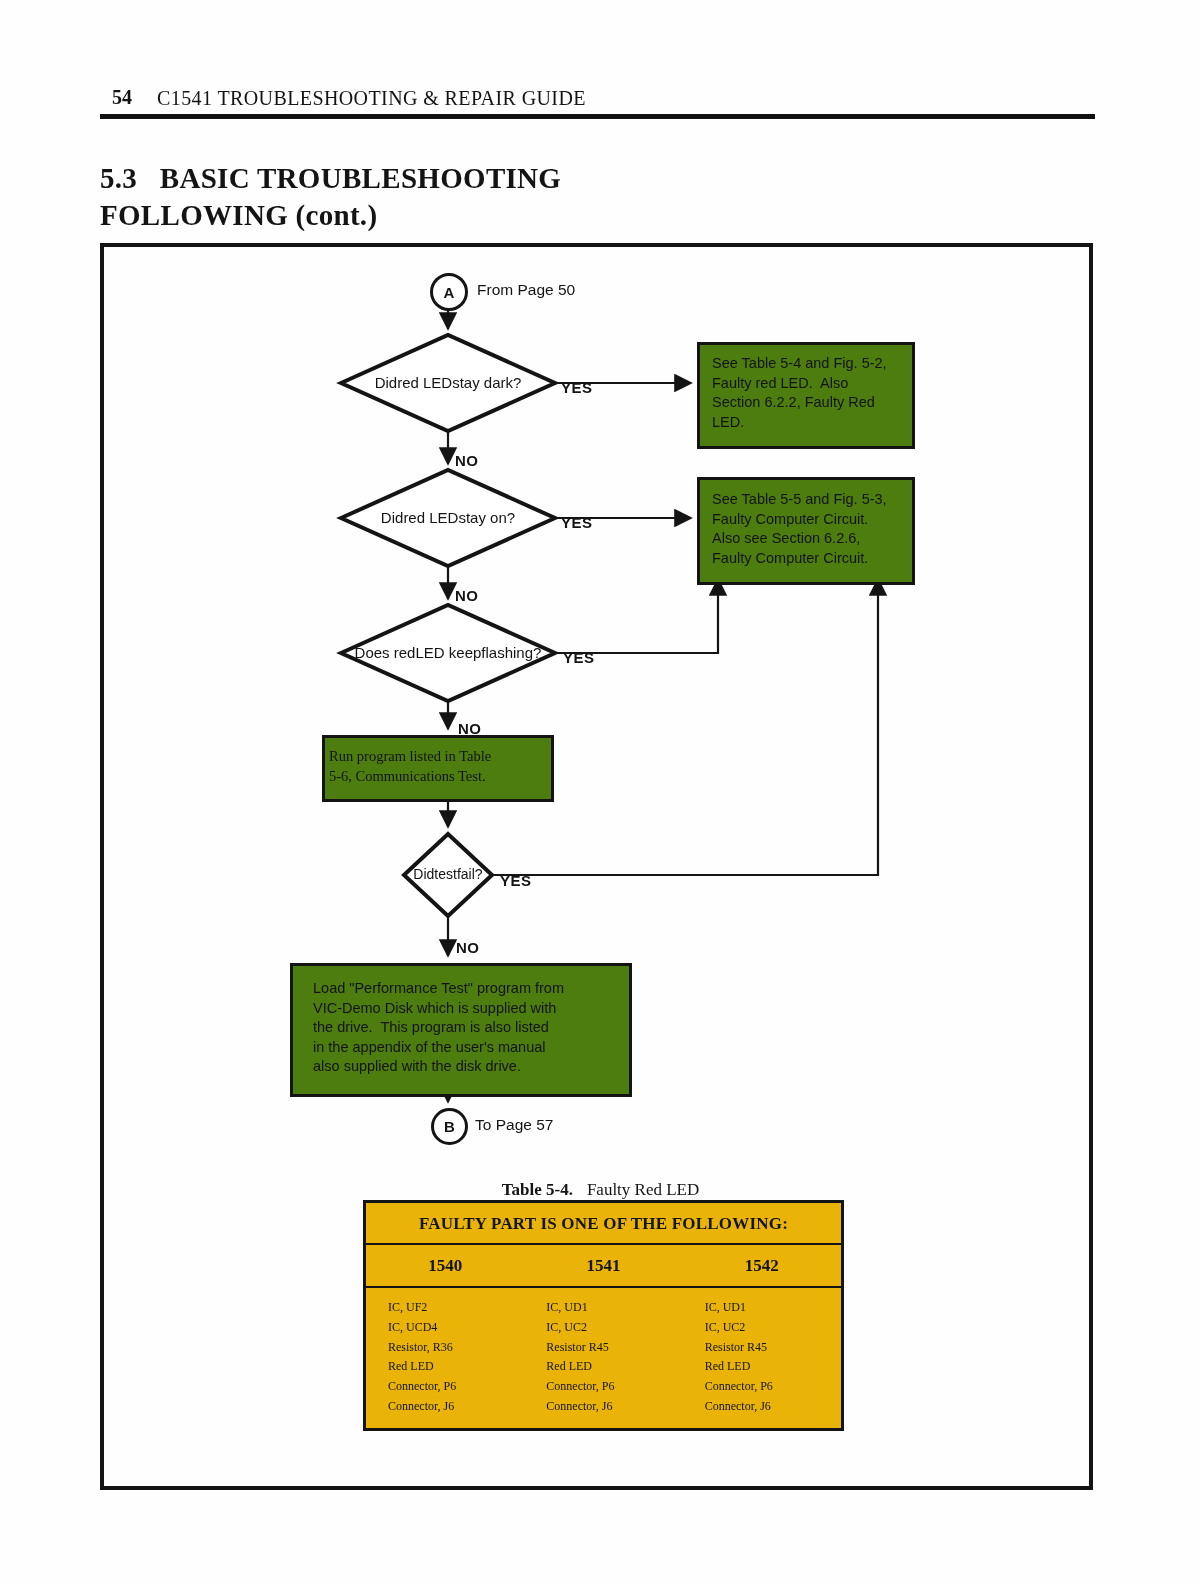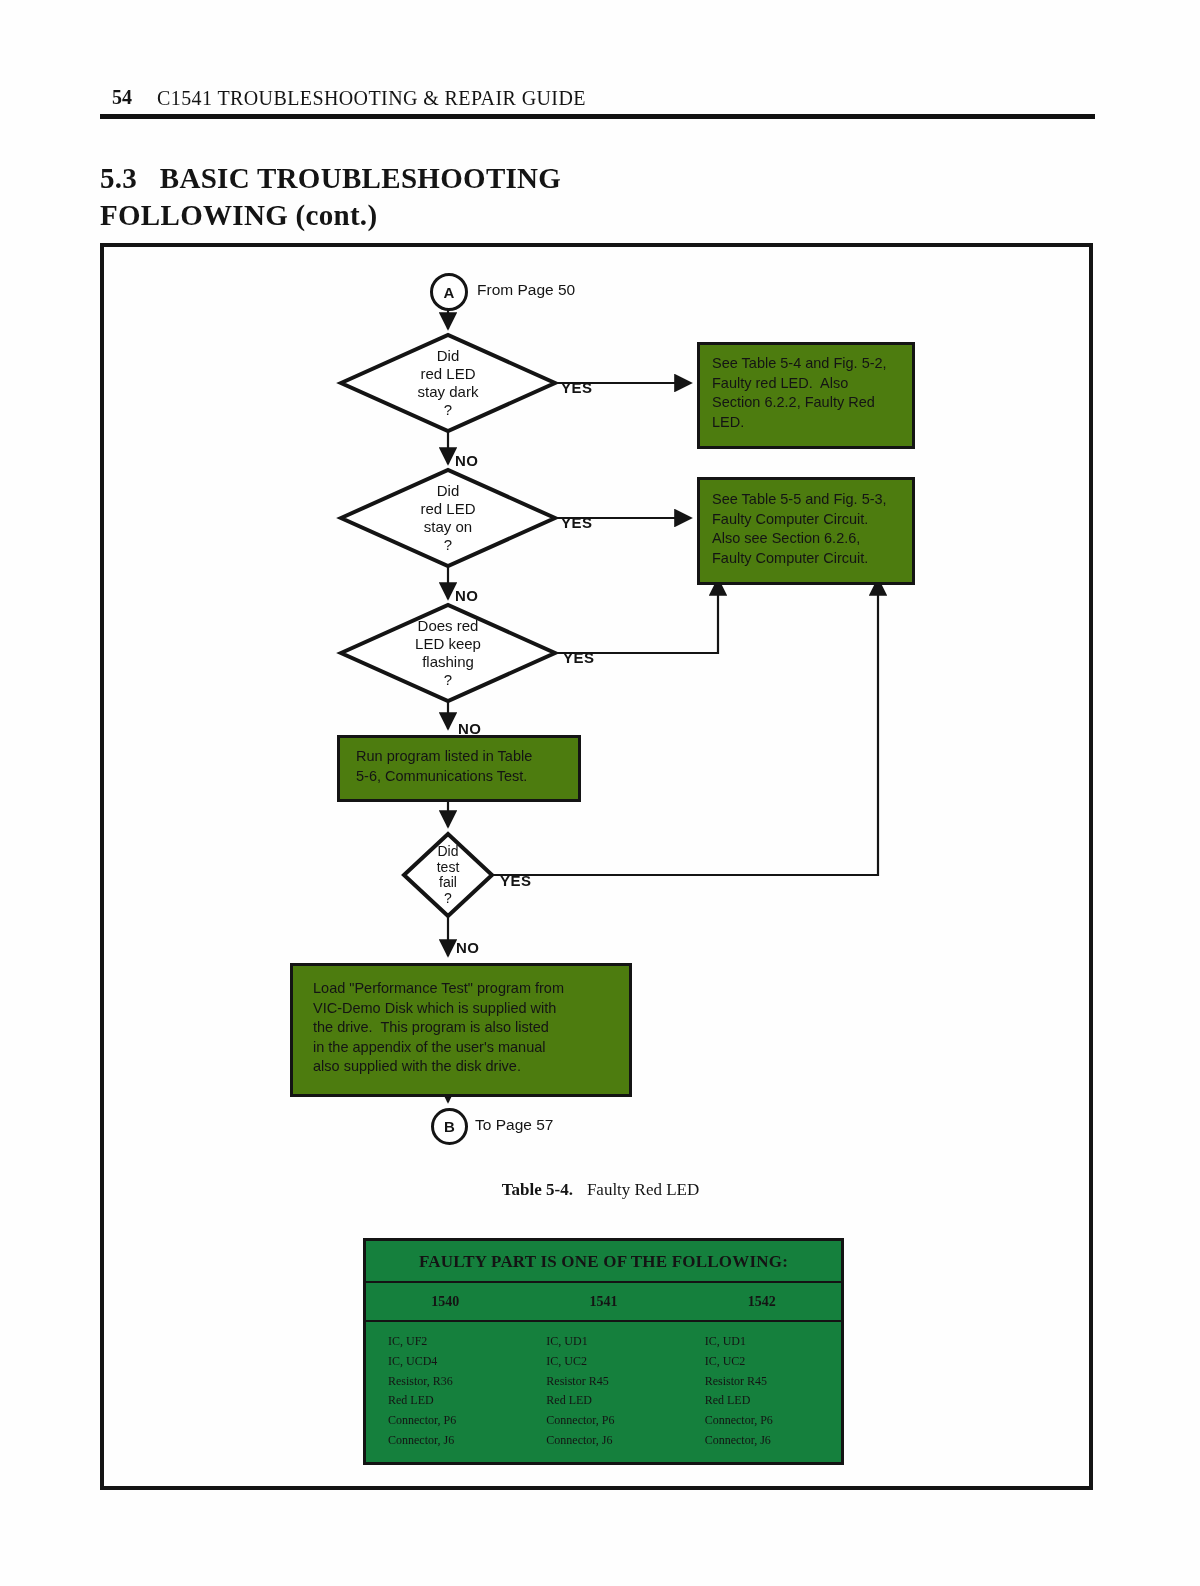--- a/index.html
+++ b/index.html
@@ -16,44 +16,44 @@
   .headrule{left:100px;top:114px;width:995px;height:5px;background:#111;}
   .sectiontitle{left:100px;top:160px;font-size:29px;font-weight:bold;line-height:37px;letter-spacing:0.3px;}
 
   
   .frame{left:100px;top:243px;width:985px;height:1239px;border:4px solid #141414;background:transparent;}
 
   
   .flowbox{border:3px solid #141414;background:#4d7c0f;font-size:14.5px;line-height:19.5px;}
   .box-a1{left:697px;top:342px;width:200px;height:92px;padding:9px 0 0 12px;}
   .box-a2{left:697px;top:477px;width:200px;height:92px;padding:10px 0 0 12px;}
-  .box-p1{left:337px;top:735px;width:222px;height:52px;padding:9px 0 0 16px;}
+  .box-p1{left:322px;top:735px;width:222px;height:52px;padding:9px 0 0 4px;font-family:Liberation Serif, serif;}
   .box-p2{left:290px;top:963px;width:316px;height:115px;padding:13px 0 0 20px;line-height:19.5px;}
 
   
-  .dtext{display:flex;flex-direction:column;align-items:center;justify-content:center;text-align:center;font-size:15px;line-height:18px;}
+  .dtext{display:flex;align-items:center;justify-content:center;text-align:center;font-size:15px;line-height:18px;}
   .d1t{left:341px;top:335px;width:214px;height:96px;}
   .d2t{left:341px;top:470px;width:214px;height:96px;}
   .d3t{left:341px;top:605px;width:214px;height:96px;}
   .d4t{left:403px;top:834px;width:90px;height:82px;font-size:14px;line-height:15.5px;}
 
   .yesno{font-weight:bold;font-size:15px;letter-spacing:0.5px;margin-top:19px;}
 
   .circle{border:3px solid #141414;border-radius:50%;display:flex;align-items:center;justify-content:center;font-weight:bold;font-size:15px;background:#fff;}
   .circ-a{left:430px;top:273px;width:32px;height:32px;}
   .circ-b{left:431px;top:1108px;width:31px;height:31px;}
   .connote{font-size:15.5px;}
 
   
   .caption{left:363px;top:1180px;width:475px;text-align:center;font-size:17px;}
   .caption b{margin-right:14px;}
-  .ftable{left:363px;top:1238px;width:475px;border:3px solid #141414;background:#15803d;}
+  .ftable{left:363px;top:1200px;width:475px;border:3px solid #141414;background:#eab308;}
   .thead{text-align:center;font-weight:bold;font-size:17px;padding:11px 0 9px 0;border-bottom:2px solid #141414;letter-spacing:0.2px;}
   .tcols{display:flex;border-bottom:2px solid #141414;}
-  .tcols div{flex:1;text-align:center;font-weight:bold;font-size:14px;padding:11px 0 10px 0;}
+  .tcols div{flex:1;text-align:center;font-weight:bold;font-size:17px;padding:11px 0 10px 0;}
   .tbody{display:flex;padding:10px 0 11px 0;}
   .tcol{flex:1;padding-left:22px;font-size:12px;line-height:19.8px;}
 </style>
 </head>
 <body>
 
 <div class="page">
 
   <div class="abs serif pageno">54</div>
   <div class="abs serif headtitle">C1541 TROUBLESHOOTING &amp; REPAIR GUIDE</div>

